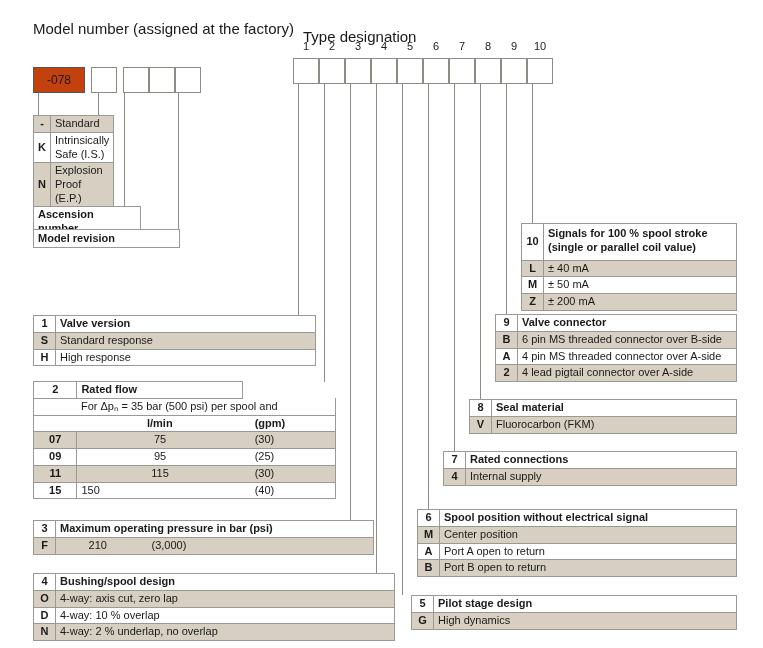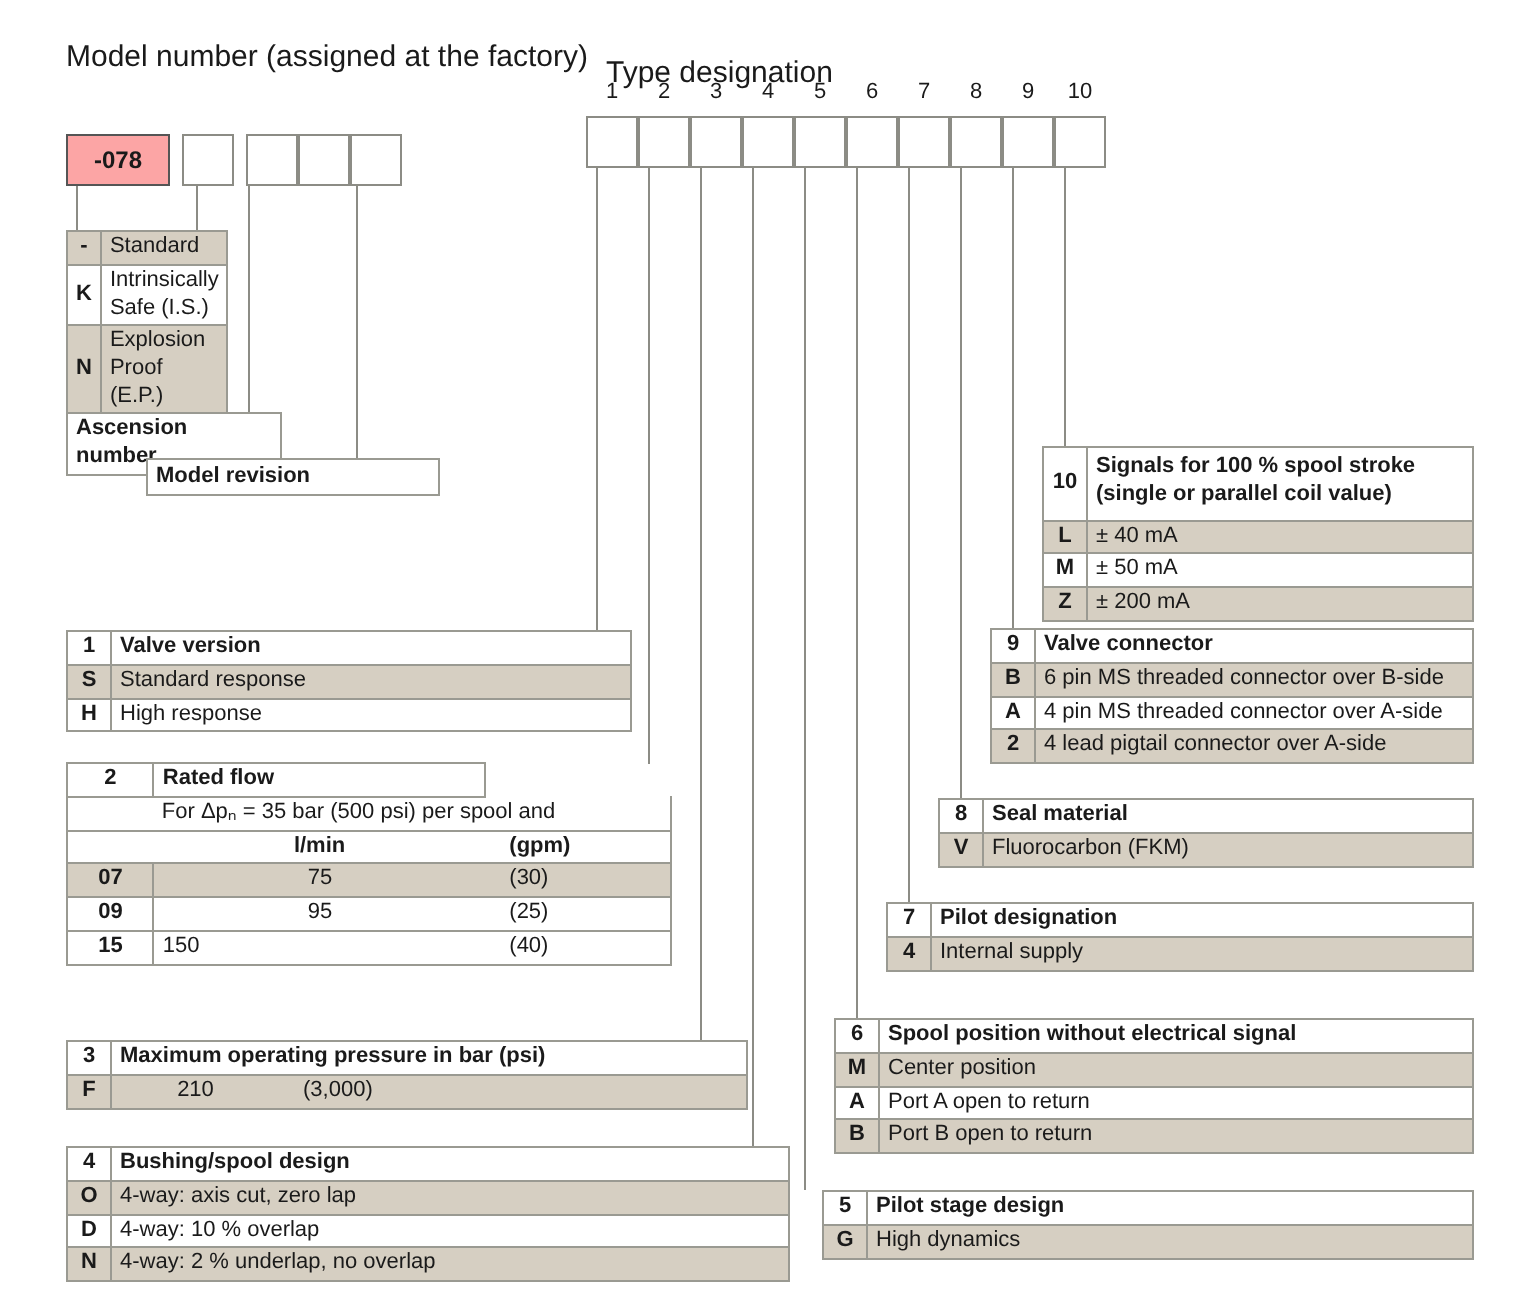--- a/index.html
+++ b/index.html
@@ -13,23 +13,23 @@
     overflow:hidden;
   }
   .abs{position:absolute;}
   .hdr{font-size:15px;color:#1a1a1a;}
   .box-row{display:flex;}
   .obox{
     width:26px;height:26px;border:1px solid #8c8c85;background:#fff;
     box-sizing:border-box;
   }
   .codebox{
-    width:52px;height:26px;border:1px solid #555;background:#fca5a5;
+    width:52px;height:26px;border:1px solid #555;background:#c2410c;
     box-sizing:border-box;display:flex;align-items:center;
-    justify-content:center;font-weight:bold;font-size:12px;
+    justify-content:center;font-weight:normal;font-size:12px;
   }
   
   table.tbl{border-collapse:collapse;}
   table.tbl td{
     border:1px solid #9a9a92;
     padding:1px 4px;
     font-size:11px;
     vertical-align:middle;
     line-height:1.25;
     background:#ffffff;
@@ -118,21 +118,21 @@
 <div class="abs" style="left:33px;top:206px;">
   <table class="tbl" style="width:108px;">
     <tbody>
         <tr class="white">
       <td class="head" style="height:18px;">Ascension number</td>
     </tr>
   </tbody>
     </table>
 </div>
 
-<div class="abs" style="left:33px;top:229px;margin-left:40px;">
+<div class="abs" style="left:33px;top:229px;">
   <table class="tbl" style="width:147px;">
     <tbody>
         <tr class="white">
       <td class="head" style="height:18px;">Model revision</td>
     </tr>
   </tbody>
     </table>
 </div>
 
 <div class="abs ln vline" style="left:298px;top:84px;height:231px;"></div>
@@ -208,21 +208,21 @@
     </tr>
   </tbody>
     </table>
 </div>
 
 <div class="abs" style="left:443px;top:451px;">
   <table class="tbl" style="width:294px;">
     <tbody>
         <tr class="white">
       <td class="num" style="width:22px;">7</td>
-      <td class="head">Pilot designation</td>
+      <td class="head">Rated connections</td>
     </tr>
     <tr class="shade">
       <td class="key">4</td>
       <td>Internal supply</td>
     </tr>
   </tbody>
     </table>
 </div>
 
 <div class="abs" style="left:417px;top:509px;">
@@ -302,20 +302,25 @@
     <tr class="shade">
       <td class="key">07</td>
       <td style="border-right:none;text-align:center;">75</td>
       <td style="border-left:none;padding-left:12px;">(30)</td>
     </tr>
     <tr class="white">
       <td class="key">09</td>
       <td style="border-right:none;text-align:center;">95</td>
       <td style="border-left:none;padding-left:12px;">(25)</td>
     </tr>
+    <tr class="shade">
+      <td class="key">11</td>
+      <td style="border-right:none;text-align:center;">115</td>
+      <td style="border-left:none;padding-left:12px;">(30)</td>
+    </tr>
     <tr class="white">
       <td class="key">15</td>
       <td style="border-right:none;text-align:left;">150</td>
       <td style="border-left:none;padding-left:12px;">(40)</td>
     </tr>
   </tbody>
     </table>
 </div>
 
 <div class="abs" style="left:33px;top:520px;">

